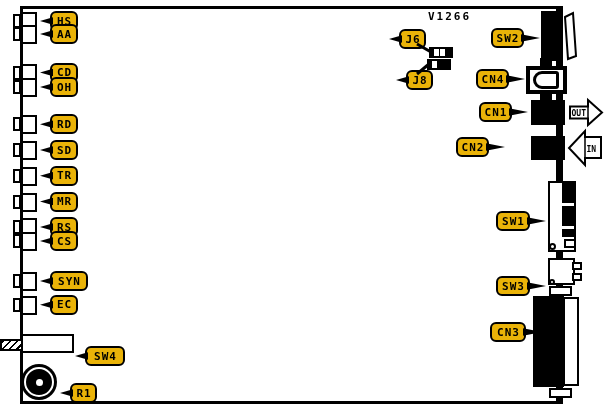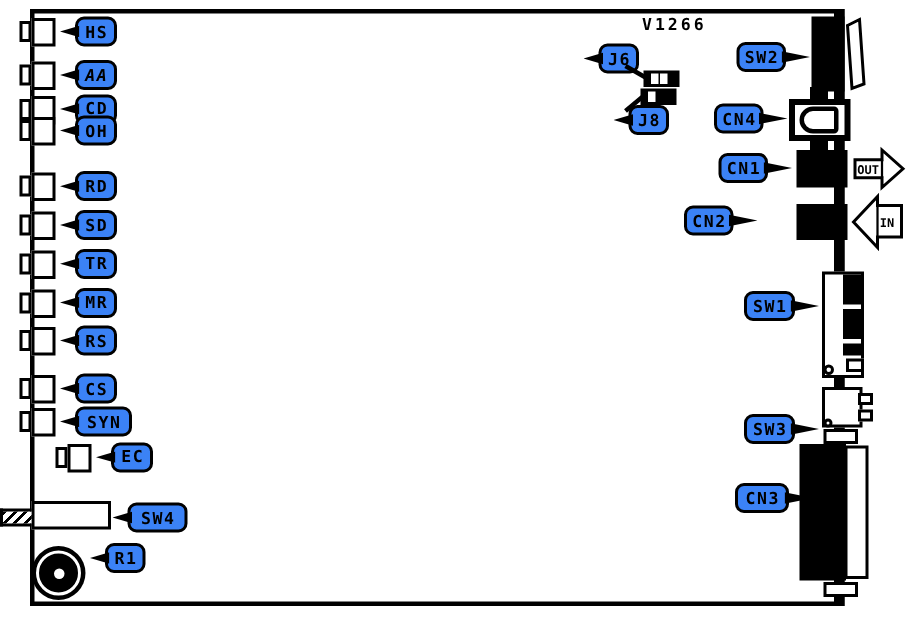--- a/index.html
+++ b/index.html
@@ -9,21 +9,21 @@
   }
   .abs{position:absolute;box-sizing:border-box;}
   .black{background:#000;}
   .outlined{border:2px solid #000;background:#fff;}
   
   .board{left:20px;top:6px;width:543px;height:398px;border:3px solid #000;background:#fff;}
   .right-bar{left:556px;top:6px;width:7px;height:398px;background:#000;}
   
   .callout{
     position:absolute;box-sizing:border-box;height:20px;
-    border:2px solid #000;border-radius:6px;background:#3b82f6;
+    border:2px solid #000;border-radius:6px;background:#eab308;
     display:flex;align-items:center;justify-content:center;
     font-size:11px;font-weight:bold;letter-spacing:1px;line-height:1;
     z-index:6;
   }
   .callout .txt{transform:translateX(0.5px);}
   .callout.tail-left::before{
     content:"";position:absolute;left:-12px;top:50%;transform:translateY(-50%);
     width:13px;height:9px;background:#000;
     clip-path:polygon(0 50%,100% 8%,100% 92%);
   }
@@ -73,21 +73,21 @@
 
   <div id="led-rows">
     <div class="led-row" style="top: 11px;">
       <span class="led-outer"></span>
       <span class="led-inner"></span>
       <div class="callout tail-left">
           <span class="txt">HS</span>
         </div>
     </div>
 
-    <div class="led-row" style="top: 40px; font-style: italic;">
+    <div class="led-row" style="top: 24px;">
       <span class="led-outer"></span>
       <span class="led-inner"></span>
       <div class="callout tail-left">
           <span class="txt">AA</span>
         </div>
     </div>
 
     <div class="led-row" style="top: 62.6px;">
       <span class="led-outer"></span>
       <span class="led-inner"></span>
@@ -137,51 +137,51 @@
     </div>
 
     <div class="led-row" style="top: 217px;">
       <span class="led-outer"></span>
       <span class="led-inner"></span>
       <div class="callout tail-left">
           <span class="txt">RS</span>
         </div>
     </div>
 
-    <div class="led-row" style="top: 249px;">
+    <div class="led-row" style="top: 231px;">
       <span class="led-outer"></span>
       <span class="led-inner"></span>
       <div class="callout tail-left">
           <span class="txt">CS</span>
         </div>
     </div>
 
     <div class="led-row" style="top: 271px;">
       <span class="led-outer"></span>
       <span class="led-inner"></span>
       <div class="callout tail-left wide">
           <span class="txt">SYN</span>
         </div>
     </div>
 
-    <div class="led-row" style="top: 294.8px; margin-left: 24px;">
+    <div class="led-row" style="top: 294.8px;">
       <span class="led-outer"></span>
       <span class="led-inner"></span>
       <div class="callout tail-left">
           <span class="txt">EC</span>
         </div>
     </div>
   </div>
 
   <div class="abs partno">V1266</div>
 
   <div class="callout tail-left" style="left:399px;top:29px;width:27px">
       <span class="txt">J6</span>
     </div>
-  <div class="callout tail-left" style="left:419px;top:70px;width:27px">
+  <div class="callout tail-left" style="left:406px;top:70px;width:27px">
       <span class="txt">J8</span>
     </div>
   <div class="abs jumper" style="left:429px;top:47px;width:24px;height:11px">
     <span class="jcell" style="left:5px"></span>
     <span class="jcell" style="left:11px"></span>
   </div>
   <div class="abs jumper" style="left:427px;top:59px;width:24px;height:11px">
     <span class="jcell" style="left:5px"></span>
   </div>
 
@@ -200,21 +200,21 @@
 
   <div class="callout tail-right" style="left:479px;top:102px;width:33px">
       <span class="txt">CN1</span>
     </div>
   <div class="abs black" style="left:531px;top:100px;width:34px;height:25px;z-index:3"></div>
   <div class="callout tail-right" style="left:456px;top:137px;width:33px">
       <span class="txt">CN2</span>
     </div>
   <div class="abs black" style="left:531px;top:136px;width:34px;height:24px;z-index:3"></div>
 
-  <div class="callout tail-right" style="left:496px;top:194px;width:34px">
+  <div class="callout tail-right" style="left:496px;top:211px;width:34px">
       <span class="txt">SW1</span>
     </div>
   <div class="abs sw1-body"></div>
   <div class="abs sw1-seg" style="top:183px;height:20px"></div>
   <div class="abs sw1-seg" style="top:206px;height:20px"></div>
   <div class="abs sw1-seg" style="top:229px;height:8px"></div>
   <div class="abs outlined" style="left:564px;top:239px;width:12px;height:9px;z-index:4"></div>
   <div class="abs corner-dot" style="left:549px;top:243px;width:7px;height:7px"></div>
 
   <div class="callout tail-right" style="left:496px;top:276px;width:34px">
@@ -228,26 +228,26 @@
   <div class="callout tail-right" style="left:490px;top:322px;width:36px">
       <span class="txt">CN3</span>
     </div>
   <div class="abs outlined" style="left:549px;top:286px;width:23px;height:10px;z-index:4"></div>
   <div class="abs outlined" style="left:563px;top:297px;width:16px;height:89px;z-index:2"></div>
   <div class="abs black" style="left:533px;top:296px;width:31px;height:91px;z-index:3"></div>
   <div class="abs outlined" style="left:549px;top:388px;width:23px;height:10px;z-index:4"></div>
 
   <div class="abs hatch"></div>
   <div class="abs outlined" style="left:21px;top:334px;width:53px;height:19px;z-index:3"></div>
-  <div class="callout tail-left" style="left:85px;top:335px;width:40px">
+  <div class="callout tail-left" style="left:85px;top:346px;width:40px">
       <span class="txt">SW4</span>
     </div>
 
   <div class="abs r1"></div>
-  <div class="callout tail-left" style="left:70px;top:362px;width:27px">
+  <div class="callout tail-left" style="left:70px;top:383px;width:27px">
       <span class="txt">R1</span>
     </div>
 
   <svg class="abs overlay" width="605" height="411" viewBox="0 0 605 411">
     <polygon points="565,17 573,13 576,56 568,59" fill="#fff" stroke="#000" stroke-width="2"></polygon>
     <line x1="417" y1="44" x2="431" y2="52" stroke="#000" stroke-width="3"></line>
     <line x1="417" y1="74" x2="429" y2="64" stroke="#000" stroke-width="3"></line>
     <polygon points="570,106.5 588,106.5 588,100 602,112.5 588,125 588,118.5 570,118.5" fill="#fff" stroke="#000" stroke-width="2"></polygon>
     <line x1="588" y1="106.5" x2="588" y2="118.5" stroke="#000" stroke-width="1.5"></line>
     <text x="571.5" y="116" font-size="8">OUT</text>

